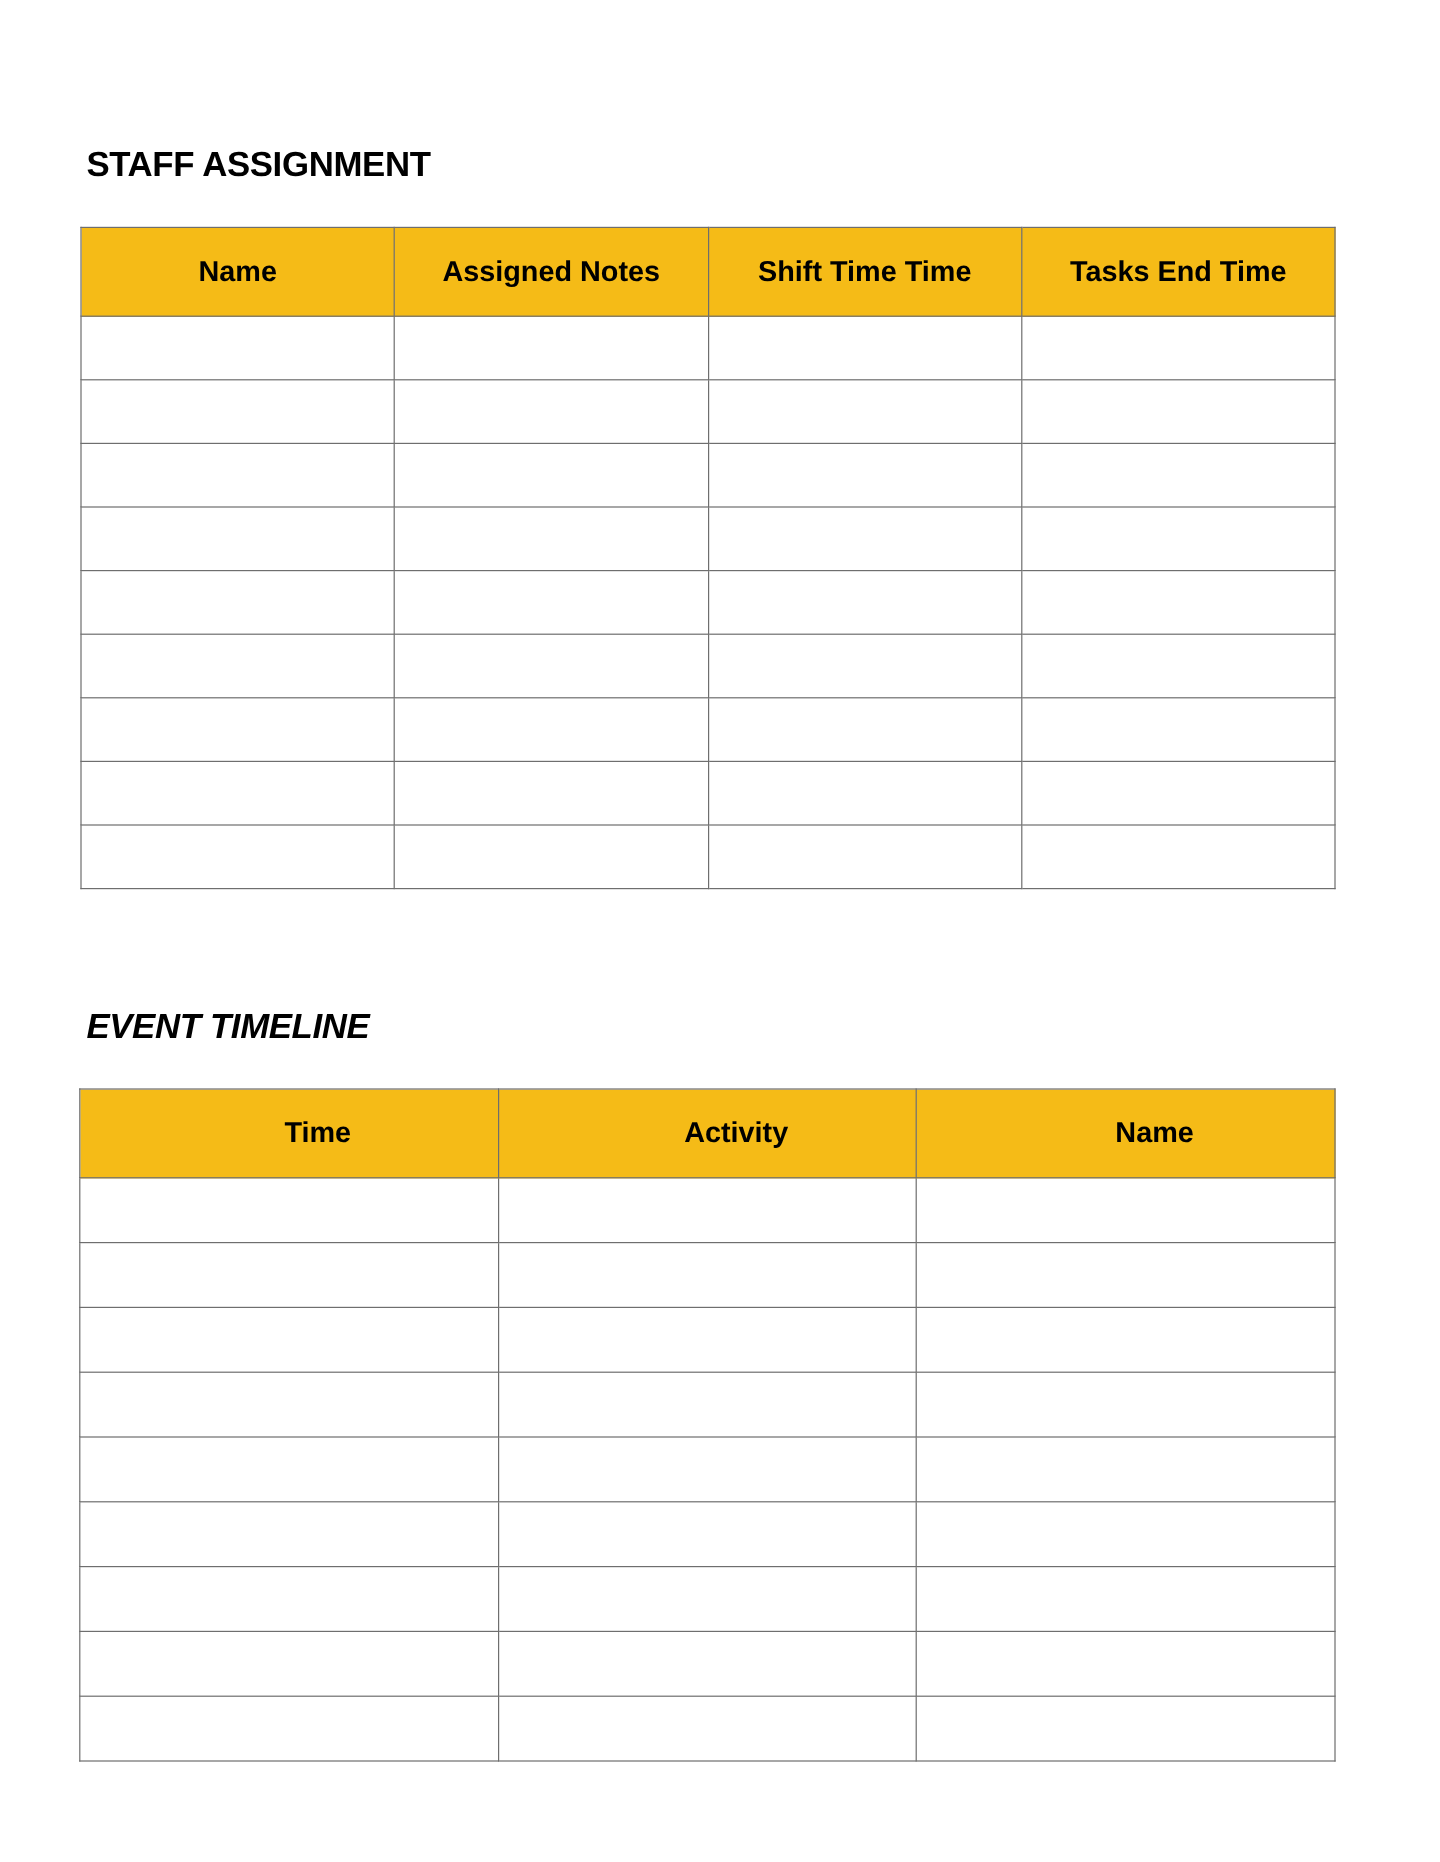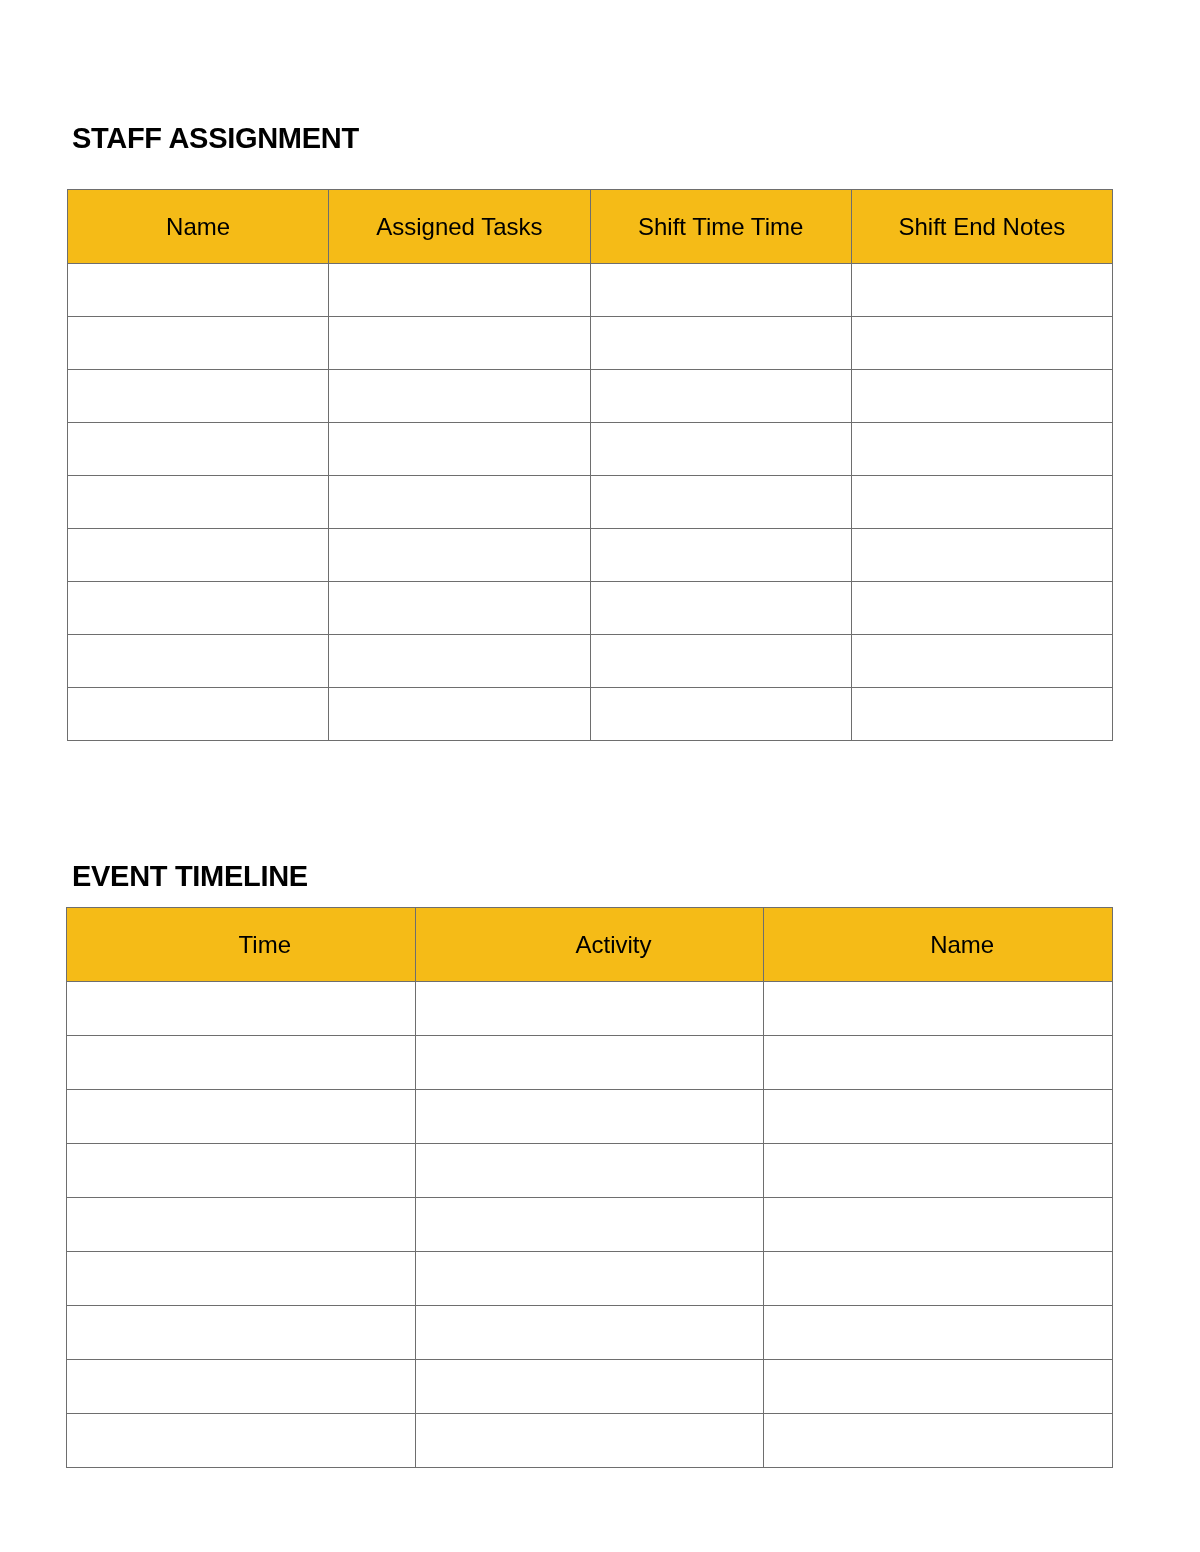--- a/index.html
+++ b/index.html
@@ -1,39 +1,39 @@
 <!DOCTYPE html>
 <html><head>
 <meta charset="utf-8">
 <style>
   html, body { margin:0; padding:0; background:#ffffff; }
   body { width:1200px; height:1552px; position:relative; font-family:"Liberation Sans", sans-serif; color:#000; }
   .section-title { position:absolute; left:72px; margin:0; font-size:29px; font-weight:bold; letter-spacing:-0.3px; }
   table.grid { position:absolute; border-collapse:collapse; table-layout:fixed; }
   table.grid th, table.grid td { border:1.5px solid #6e6e6e; padding:0; }
-  table.grid th { background:#f5bb17; font-size:24px; font-weight:normal; text-align:center; }
+  table.grid th { background:#f5bb17; font-size:24px; font-weight:bold; text-align:center; }
   #staff { left:67px; top:189px; width:1046px; }
   #staff th { height:73px; }
   #staff td { height:52px; }
   #timeline { left:66px; top:907px; width:1047px; }
   #timeline th { height:73px;padding-left:48px; }
   #timeline td { height:53px; }
 </style>
 </head>
 <body>
 
 <h2 class="section-title" style="top:122px;">STAFF ASSIGNMENT</h2>
 
 <table class="grid" id="staff">
   <thead>
     <tr>
       <th>Name</th>
-      <th>Assigned Tasks</th>
+      <th>Assigned Notes</th>
       <th>Shift Time Time</th>
-      <th>Shift End Notes</th>
+      <th>Tasks End Time</th>
     </tr>
   </thead>
   <tbody id="staff-body">
       <tr>
         <td></td>
         <td></td>
         <td></td>
         <td></td>
       </tr>
       <tr>
@@ -80,21 +80,21 @@
       </tr>
       <tr>
         <td></td>
         <td></td>
         <td></td>
         <td></td>
       </tr>
     </tbody>
 </table>
 
-<h2 class="section-title" style="top:860px;">EVENT TIMELINE</h2>
+<h2 class="section-title" style="top:840px;font-style:italic;">EVENT TIMELINE</h2>
 
 <table class="grid" id="timeline">
   <thead>
     <tr>
       <th>Time</th>
       <th>Activity</th>
       <th>Name</th>
     </tr>
   </thead>
   <tbody id="timeline-body">

